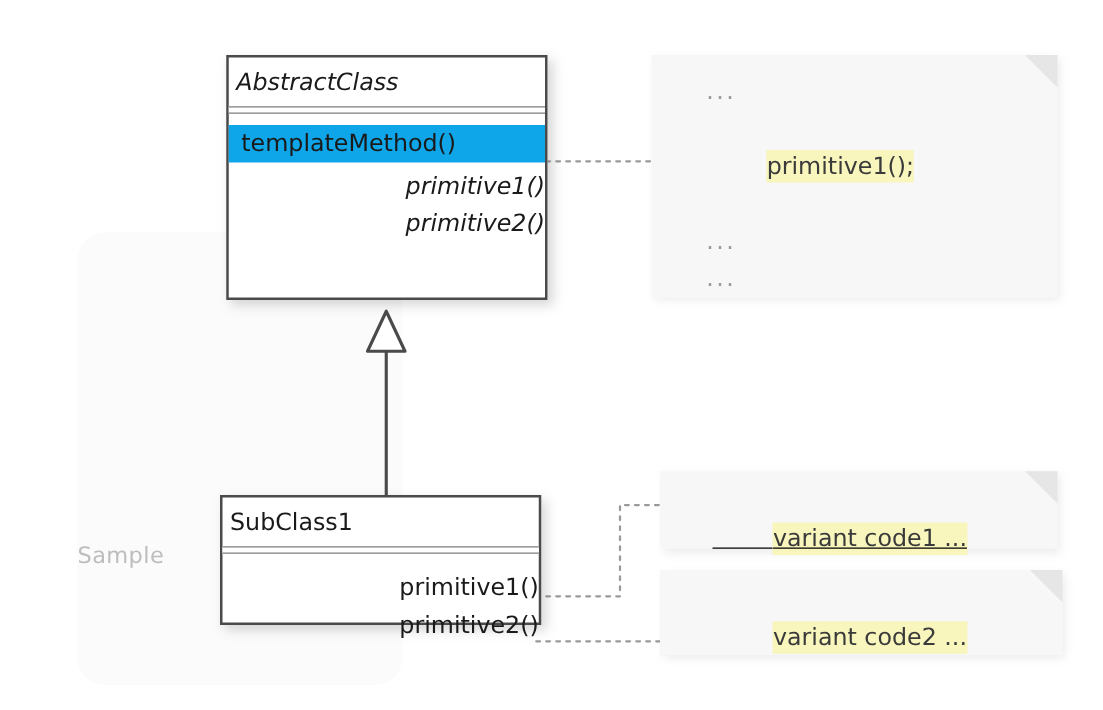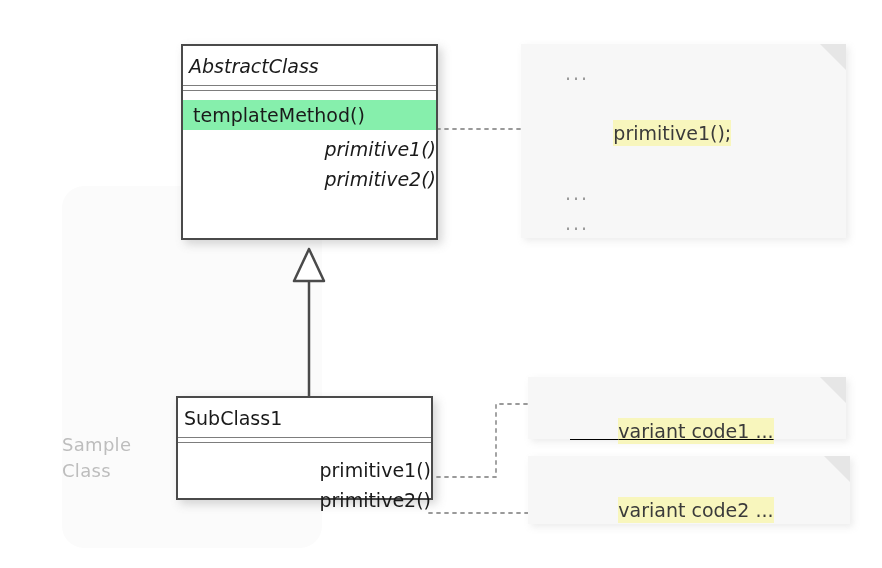--- a/index.html
+++ b/index.html
@@ -69,21 +69,21 @@
   }
   .member {
     font-size: 19px;
     color: #1a1a1a;
     line-height: 30px;
     white-space: nowrap;
   }
   .member.centered { text-align: right; }
   .member.italic { font-style: italic; }
   .member.hl {
-    background: #86efac;
+    background: #0ea5e9;
     text-align: left;
     padding-left: 10px;
     margin-top: 3px;
     margin-bottom: 4px;
   }
 
   
   #abstract-class {
     left: 181px;
     top: 44px;
@@ -154,21 +154,20 @@
 </style>
 </head>
 <body>
 
 <div id="canvas">
 
   <div class="watermark-panel"></div>
 
   <div class="watermark-text">
     <div>Sample</div>
-    <div>Class</div>
   </div>
 
   <svg id="connectors" viewBox="0 0 882 568" xmlns="http://www.w3.org/2000/svg">
 
     <line x1="309" y1="396" x2="309" y2="281" stroke="#4a4a4a" stroke-width="2.5"></line>
     <polygon points="309,249 294,281 324,281" fill="#ffffff" stroke="#4a4a4a" stroke-width="2.5" stroke-linejoin="round"></polygon>
 
     <line x1="429" y1="129" x2="521" y2="129" stroke="#9a9a9a" stroke-width="1.8" stroke-dasharray="3 5" stroke-linecap="round"></line>
 
     <polyline points="429,477 496,477 496,404 528,404" fill="none" stroke="#9a9a9a" stroke-width="1.8" stroke-dasharray="3 5" stroke-linecap="round"></polyline>

